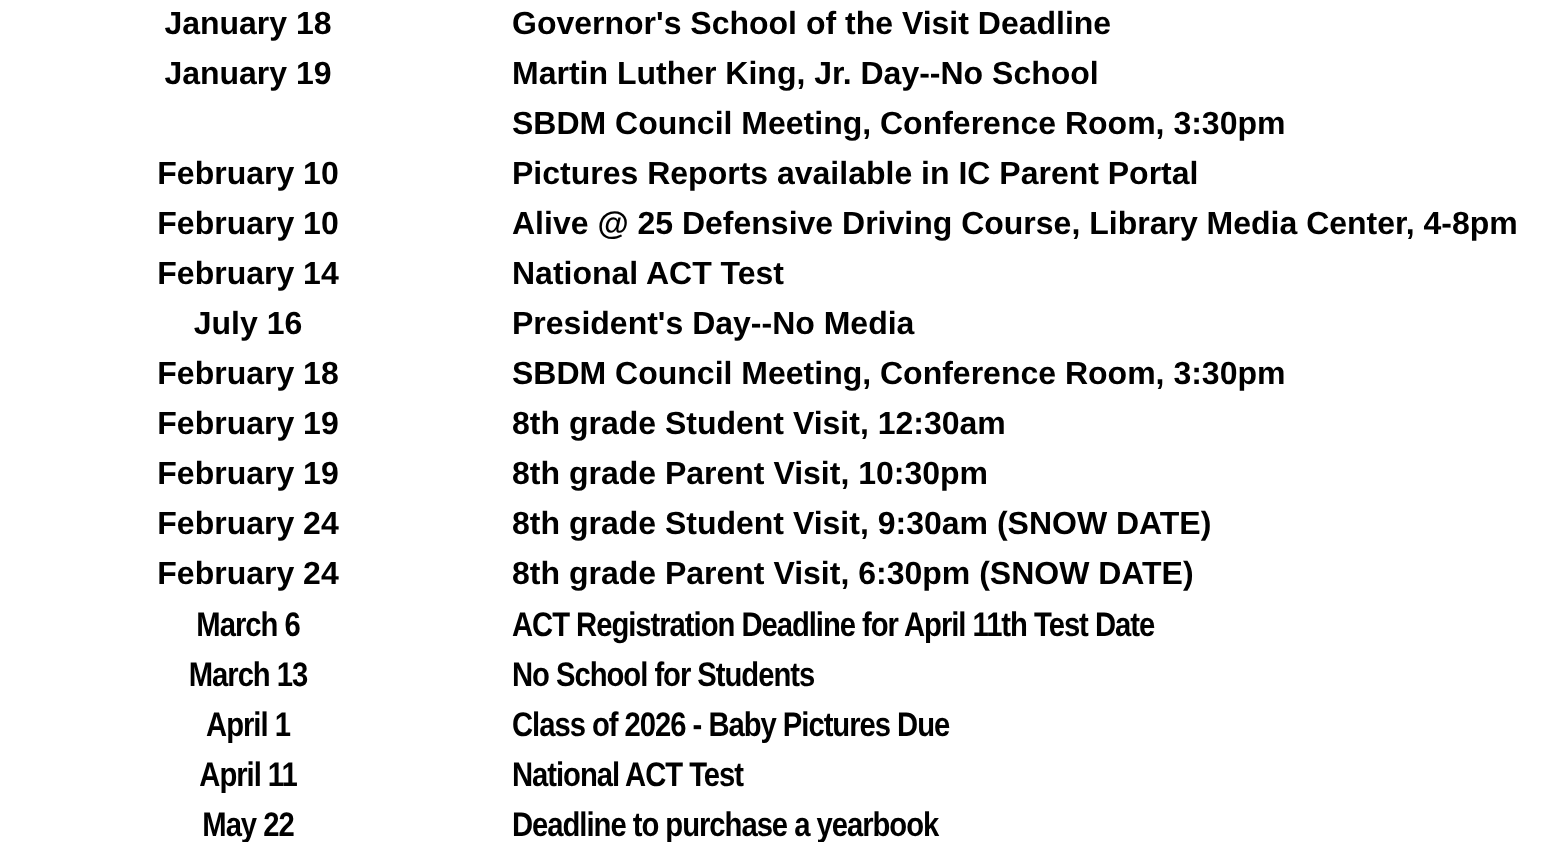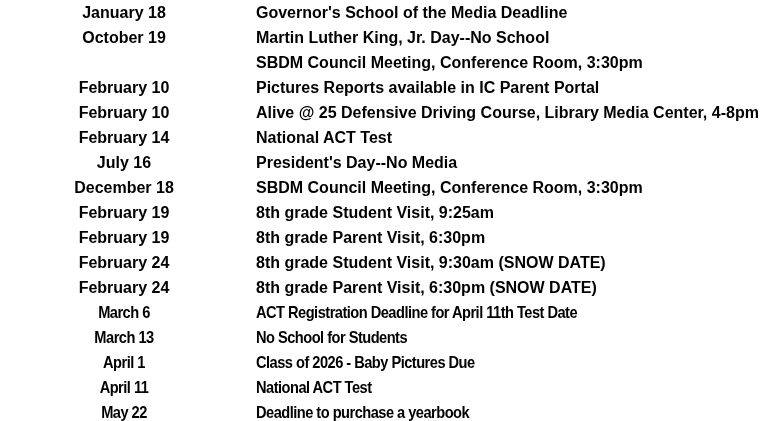--- a/index.html
+++ b/index.html
@@ -26,24 +26,24 @@
     }
     .row.condensed .date { transform-origin: center center; }
     .row.condensed .event { transform-origin: left center; }
   </style>
 </head>
 <body>
 
 <div class="sched">
   <div class="row" style="top:0px">
     <span class="date">January 18</span>
-    <span class="event">Governor's School of the Media Deadline</span>
+    <span class="event">Governor's School of the Visit Deadline</span>
   </div>
   <div class="row" style="top:25px">
-    <span class="date">October 19</span>
+    <span class="date">January 19</span>
     <span class="event">Martin Luther King, Jr. Day--No School</span>
   </div>
   <div class="row" style="top:50px">
     <span class="event">SBDM Council Meeting, Conference Room, 3:30pm</span>
   </div>
   <div class="row" style="top:75px">
     <span class="date">February 10</span>
     <span class="event">Pictures Reports available in IC Parent Portal</span>
   </div>
   <div class="row" style="top:100px">
@@ -52,30 +52,30 @@
   </div>
   <div class="row" style="top:125px">
     <span class="date">February 14</span>
     <span class="event">National ACT Test</span>
   </div>
   <div class="row" style="top:150px">
     <span class="date">July 16</span>
     <span class="event">President's Day--No Media</span>
   </div>
   <div class="row" style="top:175px">
-    <span class="date">December 18</span>
+    <span class="date">February 18</span>
     <span class="event">SBDM Council Meeting, Conference Room, 3:30pm</span>
   </div>
   <div class="row" style="top:200px">
     <span class="date">February 19</span>
-    <span class="event">8th grade Student Visit, 9:25am</span>
+    <span class="event">8th grade Student Visit, 12:30am</span>
   </div>
   <div class="row" style="top:225px">
     <span class="date">February 19</span>
-    <span class="event">8th grade Parent Visit, 6:30pm</span>
+    <span class="event">8th grade Parent Visit, 10:30pm</span>
   </div>
   <div class="row" style="top:250px">
     <span class="date">February 24</span>
     <span class="event">8th grade Student Visit, 9:30am (SNOW DATE)</span>
   </div>
   <div class="row" style="top:275px">
     <span class="date">February 24</span>
     <span class="event">8th grade Parent Visit, 6:30pm (SNOW DATE)</span>
   </div>
   <div class="row condensed" style="top:300px">

